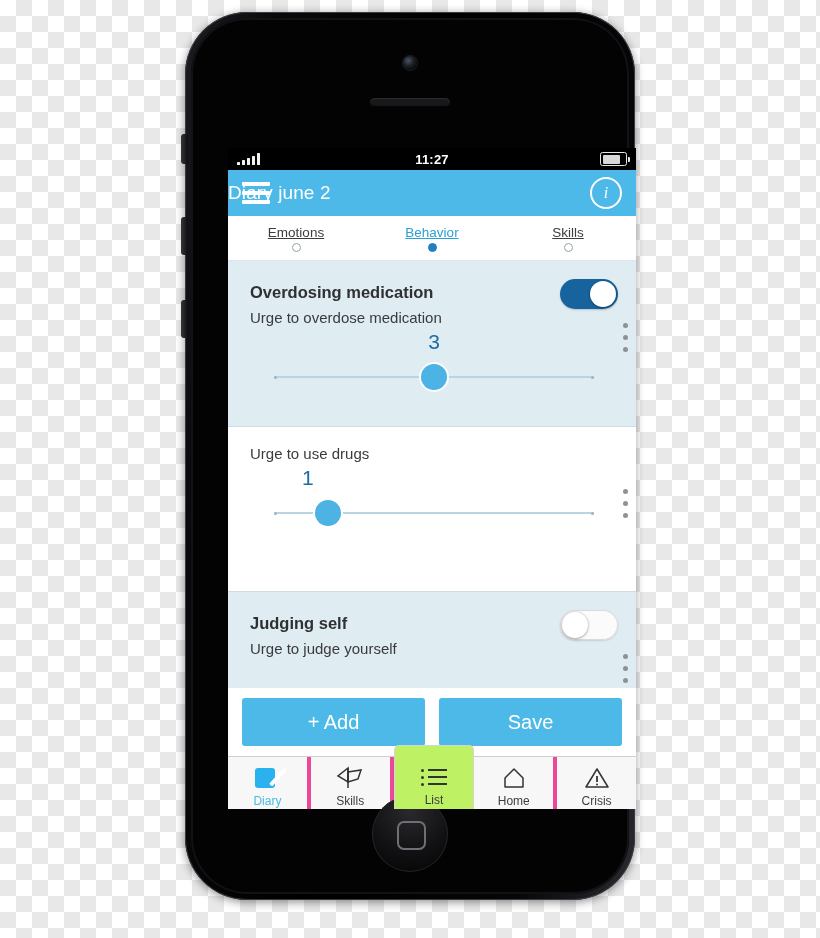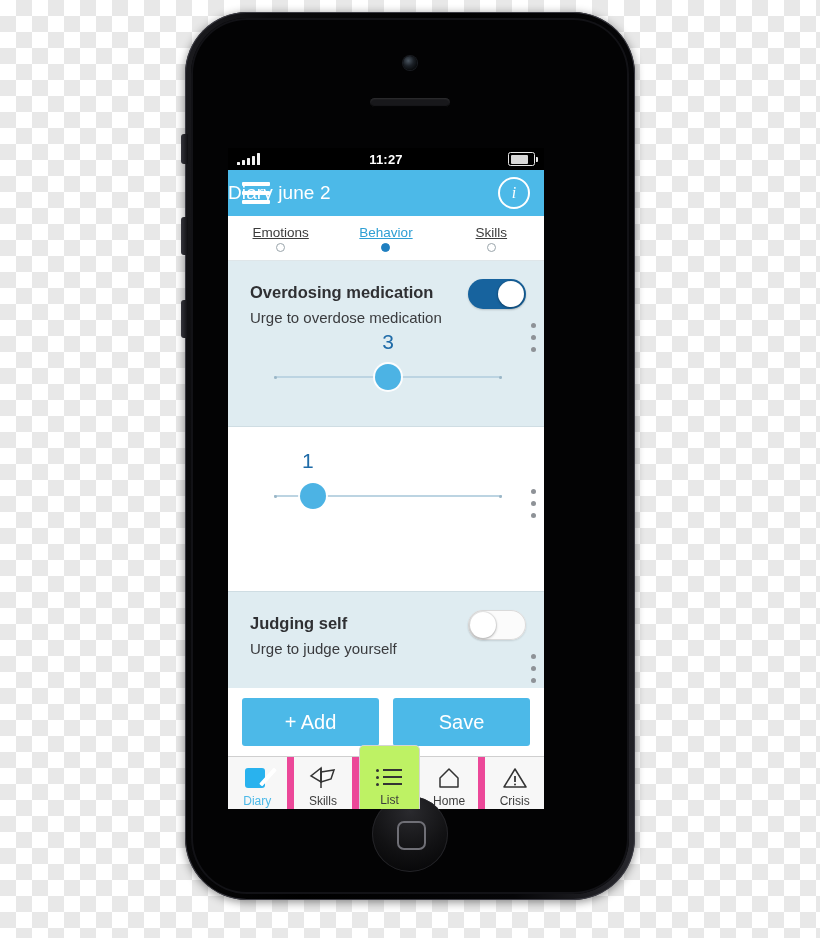--- a/index.html
+++ b/index.html
@@ -64,21 +64,21 @@
   }
   #home-sq{
     position:absolute;left:50%;top:50%;width:25px;height:25px;margin:-13px 0 0 -13px;
     border:2px solid #6f6f76;border-radius:7px;
   }
 
   
   #screen{
     position:absolute;
     left:37px;top:130px;
-    width:316px;height:661px;
+    width:408px;height:661px;
     background:#ffffff;
     overflow:hidden;
   }
 
   
   #statusbar{
     height:22px;background:#000;color:#fff;
     display:flex;align-items:center;justify-content:space-between;
     padding:0 9px;font-size:13px;font-weight:bold;position:relative;
   }
@@ -163,21 +163,21 @@
     display:flex;align-items:center;justify-content:center;
     font-size:20px;cursor:pointer;border:none;font-family:"Liberation Sans",sans-serif;
   }
 
   
   #tabbar{
     height:58px;background:#f7f7f7;border-top:1px solid #cfcfcf;
     display:flex;position:relative;
   }
   .tb{flex:1;display:flex;flex-direction:column;align-items:center;justify-content:center;gap:3px;
-      cursor:pointer;border-right:7px solid #ec4899;box-sizing:border-box;}
+      cursor:pointer;border-right:4px solid #ec4899;box-sizing:border-box;}
   .tb:last-child{border-right:none;}
   .tb .tb-label{font-size:12px;color:#3d3d3d;}
   .tb.active .tb-label{color:#4cb9e8;}
   .tb.raised{background:#bef264;border:1px solid #d4d4d4;border-bottom:none;
              margin-top:-12px;height:70px;border-radius:5px 5px 0 0;z-index:3;}
   .tb-ico{height:26px;display:flex;align-items:center;justify-content:center;}
 
   
   .ico-diary{position:relative;width:24px;height:24px;}
   .ico-diary .sq{position:absolute;left:0;top:2px;width:20px;height:20px;background:#29b2ee;border-radius:3px;}
@@ -264,20 +264,21 @@
             <div class="thumb" style="left:50%"></div>
           </div>
           <div class="vdots">
               <b></b>
               <b></b>
               <b></b>
             </div>
         </div>
 
         <div class="card plain" style="height:165px">
+          <div class="card-sub">Urge to use drugs</div>
           <div class="card-value" style="text-align:left;padding-left:52px">1</div>
           <div class="slider">
             <div class="track"></div>
             <div class="cap l"></div>
             <div class="cap r"></div>
             <div class="thumb" style="left:17%"></div>
           </div>
           <div class="vdots">
               <b></b>
               <b></b>

